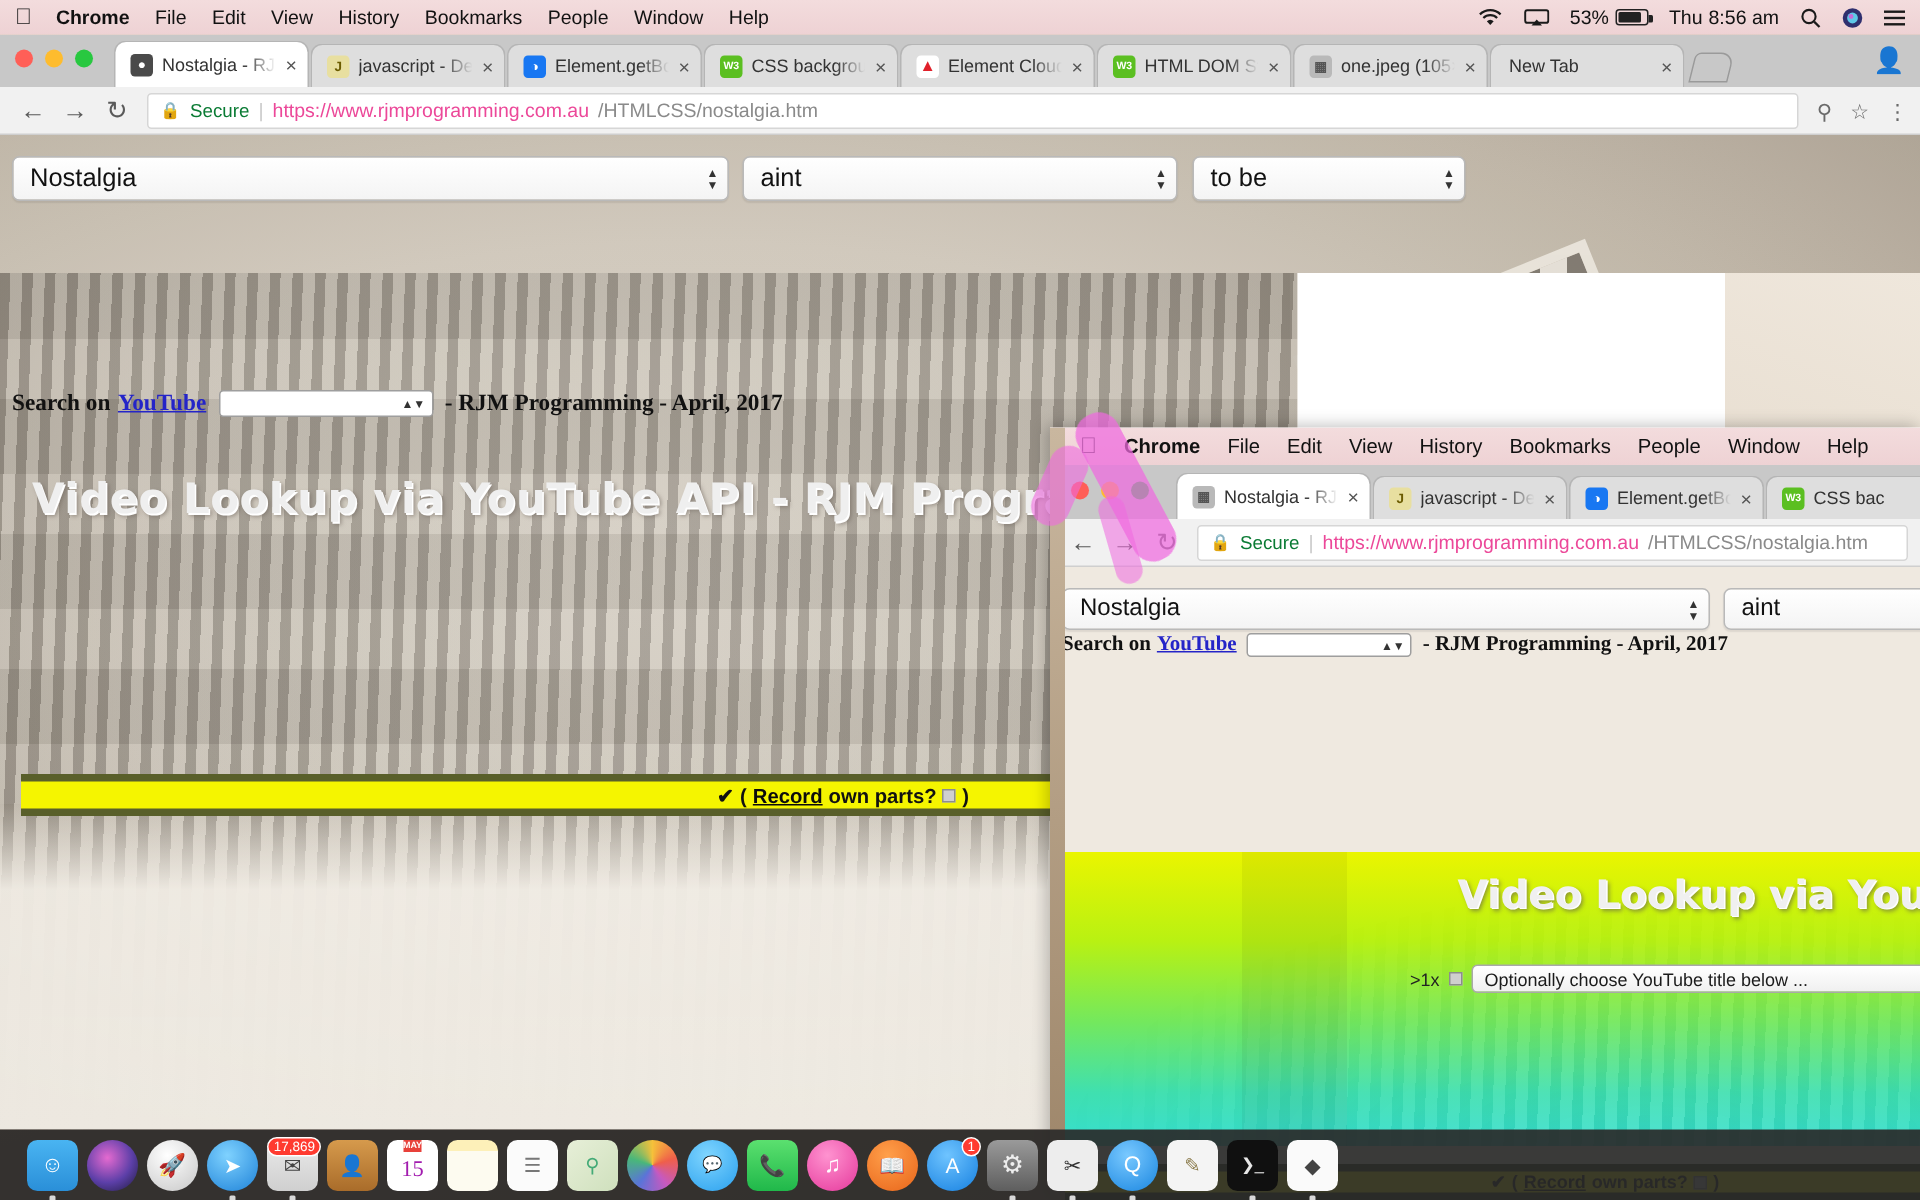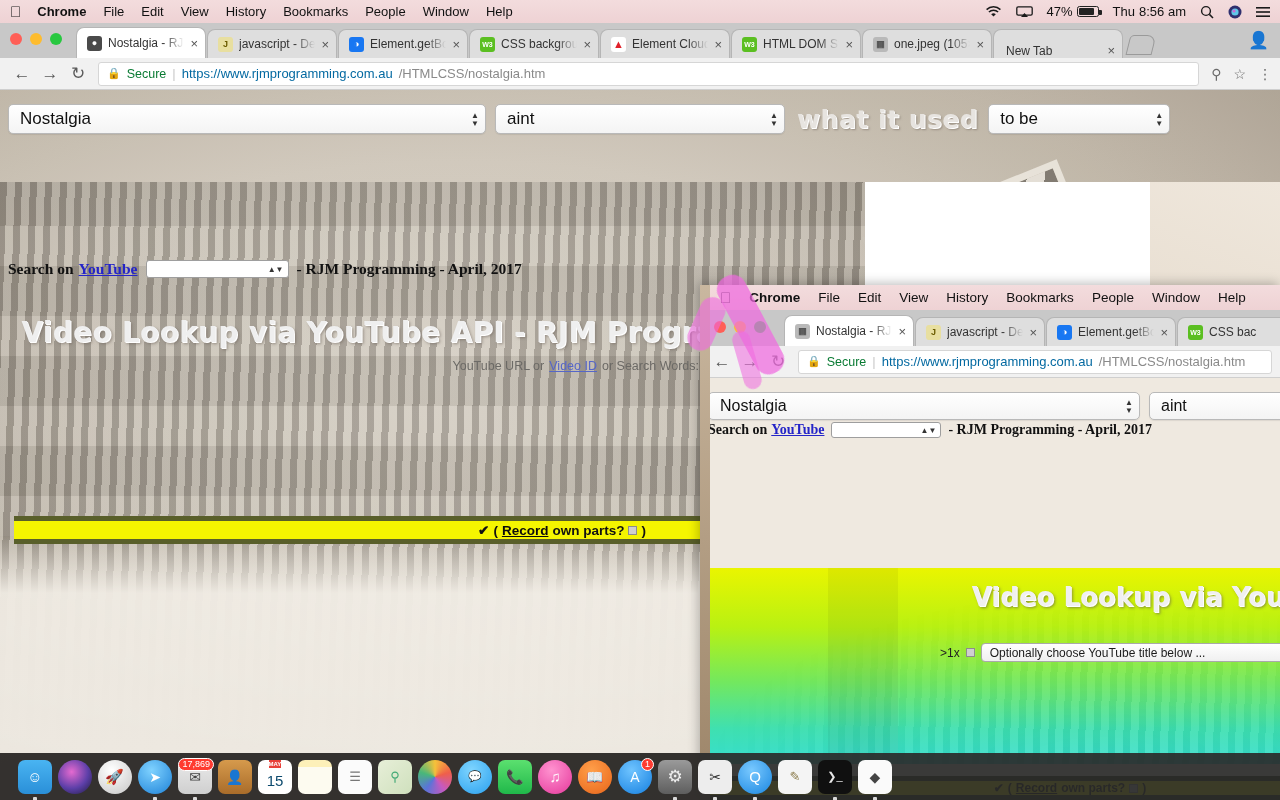--- a/index.html
+++ b/index.html
@@ -59,40 +59,40 @@
     border: 1px solid #b5b5b5; border-bottom: none;
     max-width: 130px; min-width: 116px;
   }
   .tab.active { background: #fff; height: 31px; border-color:#b5b5b5; z-index:2;}
   .tab .favicon { width: 15px; height: 15px; border-radius: 3px; flex: 0 0 15px;
     display:flex; align-items:center; justify-content:center; font-size:9px; color:#fff; font-weight:bold; overflow:hidden;}
   .tab .tt { overflow: hidden; white-space: nowrap; flex: 1 1 auto;
      -webkit-mask-image: linear-gradient(90deg,#000 74%,transparent 100%);
      mask-image: linear-gradient(90deg,#000 74%,transparent 100%); }
   .tab .xx { font-size: 13px; color: #555; flex: 0 0 auto; }
-  .tab.newtab { min-width: 130px; align-items: flex-end; }
+  .tab.newtab { min-width: 130px; }
   .tabstrip .profile { position:absolute; right:10px; top:7px; font-size:17px; color:#4a4a4a; }
   .newtabplus { width:26px; height:20px; margin-left:4px; margin-bottom:3px;
       border:1px solid #9a9a9a; border-radius:4px 9px 0 0; background:#c8c8c8; transform: skewX(-14deg);}
 
   .omnibar {
     height: 32px; background: #f1f1f1; border-bottom: 1px solid #cfcfcf;
     display: flex; align-items: center; gap: 0; padding: 0 8px;
   }
   .navbtn { width: 28px; height: 28px; display: flex; align-items: center; justify-content: center;
             font-size: 17px; color: #5a5a5a; }
   .urlbox {
     flex: 1 1 auto; height: 24px; background: #fff; border: 1px solid #d6d6d6;
     border-radius: 3px; display: flex; align-items: center; padding: 0 8px;
     font-size: 13px; color: #222; margin-left: 6px; gap: 6px;
   }
   .lock { color: #0a7b34; font-size: 11px; }
   .secure { color: #0a7b34; font-size: 12.5px; }
   .urlsep { color:#c9c9c9; }
-  .urlhost { color: #0369a1; }
+  .urlhost { color: #ec4899; }
   .urlpath { color: #8a8a8a; }
   .omnibar .tools { display:flex; align-items:center; gap:12px; padding-left:12px; color:#6a6a6a; font-size:14px;}
 
   
   .page { position: relative; height: 663px; overflow: hidden; background:#efe7dd; }
   .page .bgphoto {
     position: absolute; inset: 0;
     background:
       linear-gradient(180deg, rgba(255,255,255,0.04), rgba(255,255,255,0.04)),
       radial-gradient(ellipse at 36% 44%, #d9d2c7 0%, #cfc7ba 42%, #bdb3a4 70%, #a4998a 100%);
@@ -285,21 +285,21 @@
   .dockicon .badge {
     position:absolute; top:-2px; right:-2px; min-width:13px; height:13px; border-radius:7px;
     background:#ff3b30; color:#fff; font-size:9px; display:flex; align-items:center; justify-content:center;
     border:1px solid #fff; padding:0 3px;
   }
   .dockicon .runner { position:absolute; bottom:-7px; left:50%; transform:translateX(-50%);
     width:4px; height:4px; background:#d8d8d8; border-radius:1px; }
 
   .cal { background:#fff; display:flex; flex-direction:column; overflow:hidden; }
   .cal .cm { background:#e8413a; color:#fff; font-size:6px; text-align:center; line-height:8px; font-weight:bold;}
-  .cal .cd { flex:1; display:flex; align-items:center; justify-content:center; color:#0c4a6e; font-size:15px; }
+  .cal .cd { flex:1; display:flex; align-items:center; justify-content:center; color:#a21caf; font-size:15px;font-family:Liberation Serif, serif; }
 </style>
 </head>
 <body>
 
 <div id="root">
 
   <div class="desktop"></div>
 
   <div class="menubar">
     <span class="apple"></span>
@@ -320,21 +320,21 @@
             <path d="M1.6 3.6a9.9 9.9 0 0 1 13.8 0" stroke="#1a1a1a" stroke-width="1.5" fill="none"></path>
           </svg>
       </span>
       <span class="itm">
         <svg width="17" height="12" viewBox="0 0 17 12">
             <rect x="0.8" y="0.8" width="15.4" height="8.4" rx="1.4" fill="none" stroke="#1a1a1a" stroke-width="1.3"></rect>
             <path d="M8.5 7 12 11H5z" fill="#1a1a1a"></path>
           </svg>
       </span>
       <span class="itm">
-        <span>47%</span>
+        <span>53%</span>
         <span class="batt">
             <i></i>
           </span>
       </span>
       <span class="itm">
         <span>Thu</span>
         <span>8:56 am</span>
       </span>
       <span class="itm">
         <svg width="14" height="14" viewBox="0 0 14 14">
@@ -449,47 +449,40 @@
               <span>▼</span>
             </span>
         </div>
         <div class="sel sel2">
           <span>aint</span>
           <span class="arrows">
               <span>▲</span>
               <span>▼</span>
             </span>
         </div>
-        <span class="usedtext">what it used</span>
         <div class="sel sel3">
           <span>to be</span>
           <span class="arrows">
               <span>▲</span>
               <span>▼</span>
             </span>
         </div>
       </div>
 
       <div class="searchline">
         <span>Search on</span>
         <a href="#">YouTube</a>
         <span class="minisel">
           <span>▲▼</span>
         </span>
         <span>- RJM Programming - April, 2017</span>
       </div>
 
       <div class="bigtitle">Video Lookup via YouTube API - RJM Programming - September, 2016</div>
 
-      <div class="urlline">
-        <span>YouTube URL or</span>
-        <a href="#">Video ID</a>
-        <span>or Search Words:</span>
-        <span class="searchbox">Putt Putt Golf, E</span>
-      </div>
 
       <div class="yellowbar">
         <span class="inner">
           <span>✔</span>
           <span>(</span>
             <a href="#">Record</a>
           <span>own parts?</span>
           <span class="tinybox"></span>
           <span>)</span>
         </span>

